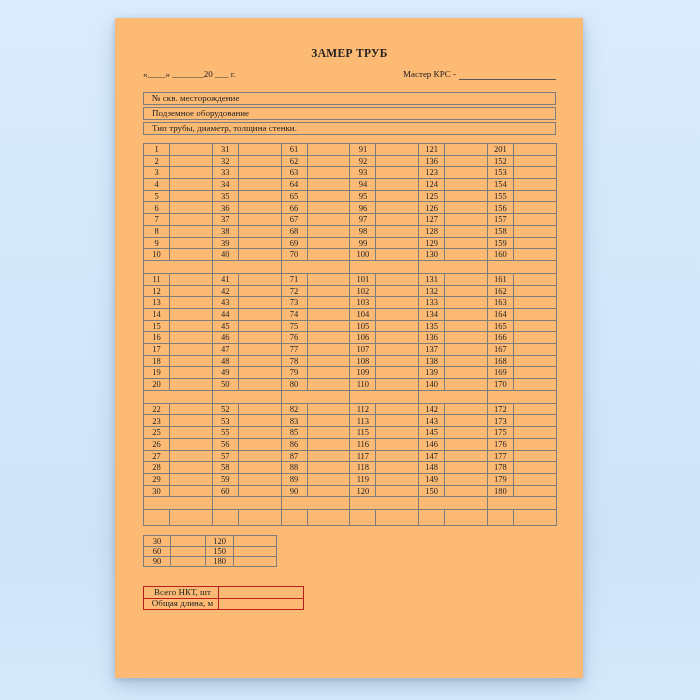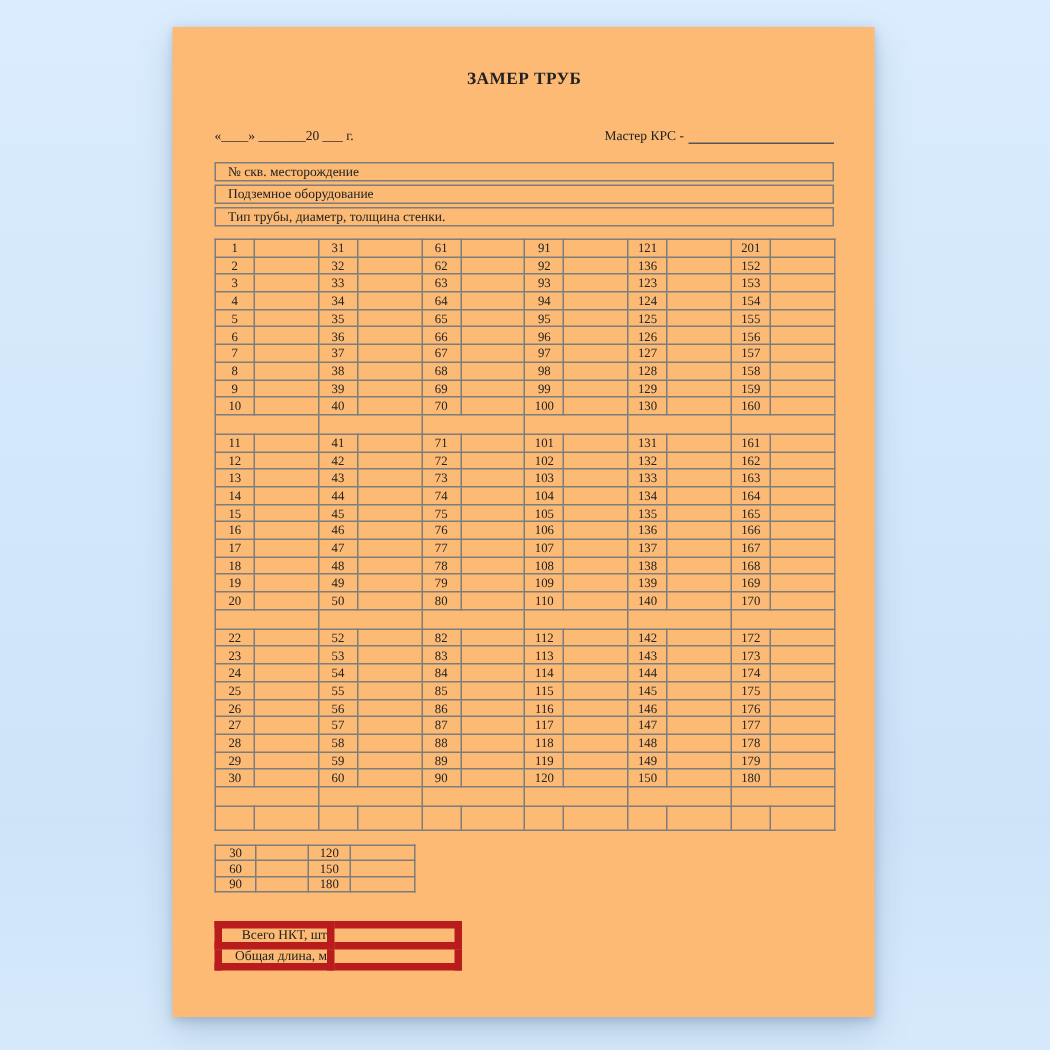--- a/index.html
+++ b/index.html
@@ -8,37 +8,37 @@
     background:linear-gradient(180deg,#daecfd 0%,#d4e8fb 40%,#cee3f8 78%,#d7eafc 100%);
     font-family:"Liberation Serif","DejaVu Serif",serif;
   }
   .page{
     position:absolute;left:115px;top:18px;width:468px;height:660px;
     background:#fdba74;box-sizing:border-box;
     padding:0 27px 0 28px;color:#222222;
     box-shadow:0 2px 6px rgba(120,140,165,.45),0 9px 20px rgba(115,140,170,.35);
   }
   .title{margin-top:29px;text-align:center;font-weight:bold;font-size:11.5px;line-height:12px;letter-spacing:.3px;}
-  .meta-row{display:flex;justify-content:space-between;align-items:flex-end;margin-top:26px;font-size:9px;line-height:11px;white-space:nowrap;}
+  .meta-row{display:flex;justify-content:space-between;align-items:flex-end;margin-top:10px;font-size:9px;line-height:11px;white-space:nowrap;}
   .master-group{display:inline-flex;align-items:flex-end;}
   .uline{display:inline-block;width:97px;height:9px;border-bottom:1px solid #555555;margin-left:3px;}
   .info{margin-top:12px;}
   .info-row{border:1px solid #7d7d7d;height:11px;line-height:11px;font-size:9px;padding-left:8px;margin-bottom:2px;}
   table{border-collapse:collapse;}
   td{box-sizing:border-box;}
   .mt{margin-top:8px;width:413px;table-layout:fixed;}
   .mt td{border:1px solid #7d7d7d;font-size:8.5px;line-height:1;text-align:center;padding:0;color:#222;}
   .mt tr.nrow{height:11.7px;}
   .mt tr.sep{height:13px;}
   .mt tr.fin{height:16px;}
   .st{margin-top:9px;width:133px;table-layout:fixed;}
   .st td{border:1px solid #7d7d7d;font-size:8.5px;line-height:1;text-align:center;padding:0;}
   .st tr{height:10.4px;}
   .tt{margin-top:19px;width:160px;table-layout:fixed;}
-  .tt td{border:5px solid #b91c1c;font-size:9px;line-height:1;text-align:right;padding:0 0 0 3px;}
+  .tt td{border:1px solid #b91c1c;font-size:9px;line-height:1;text-align:center;padding:0 0 0 3px;}
   .tt tr{height:11.3px;}
   .assembly{margin-top:16px;font-size:9px;line-height:11px;}
 </style>
 </head>
 <body>
 
 <div class="page">
 
   <div class="title">ЗАМЕР ТРУБ</div>
 
@@ -390,34 +390,20 @@
           <td>83</td>
           <td></td>
           <td>113</td>
           <td></td>
           <td>143</td>
           <td></td>
           <td>173</td>
           <td></td>
         </tr>
         <tr class="nrow">
-          <td>24</td>
-          <td></td>
-          <td>54</td>
-          <td></td>
-          <td>84</td>
-          <td></td>
-          <td>114</td>
-          <td></td>
-          <td>144</td>
-          <td></td>
-          <td>174</td>
-          <td></td>
-        </tr>
-        <tr class="nrow">
           <td>25</td>
           <td></td>
           <td>55</td>
           <td></td>
           <td>85</td>
           <td></td>
           <td>115</td>
           <td></td>
           <td>145</td>
           <td></td>

